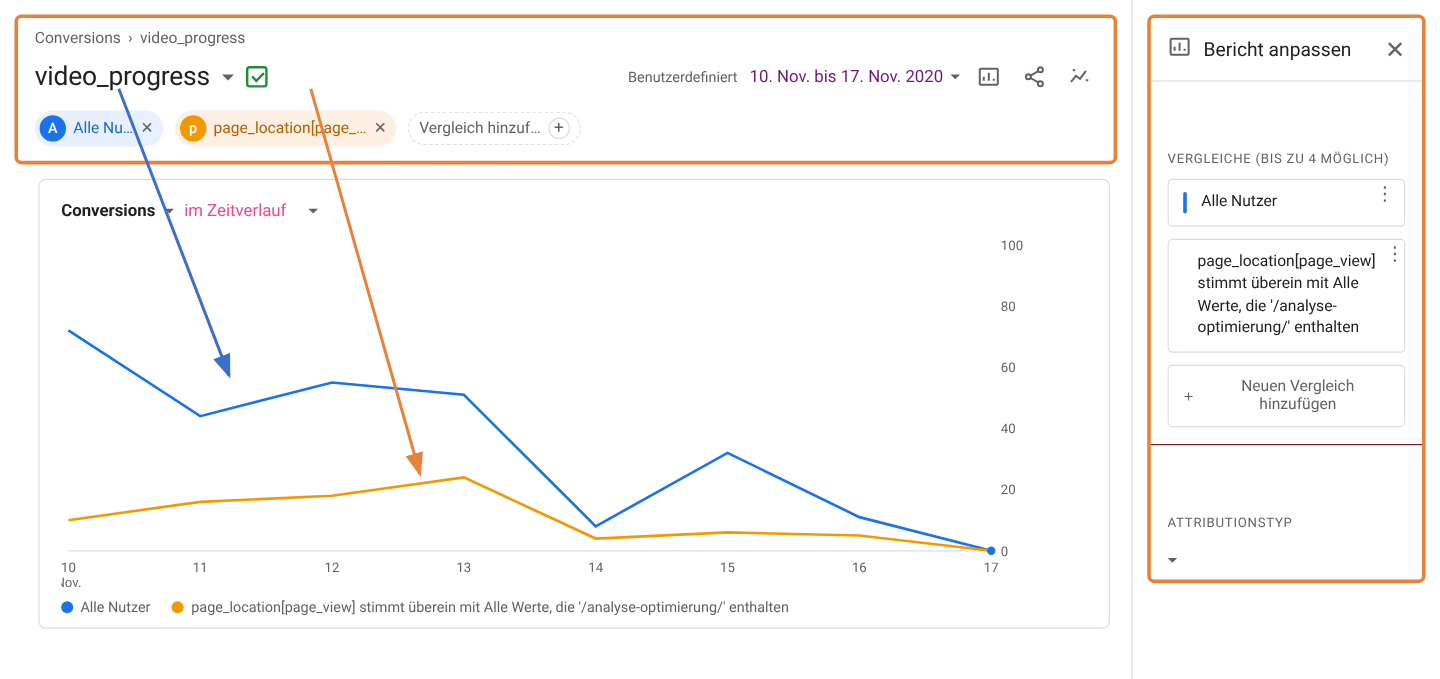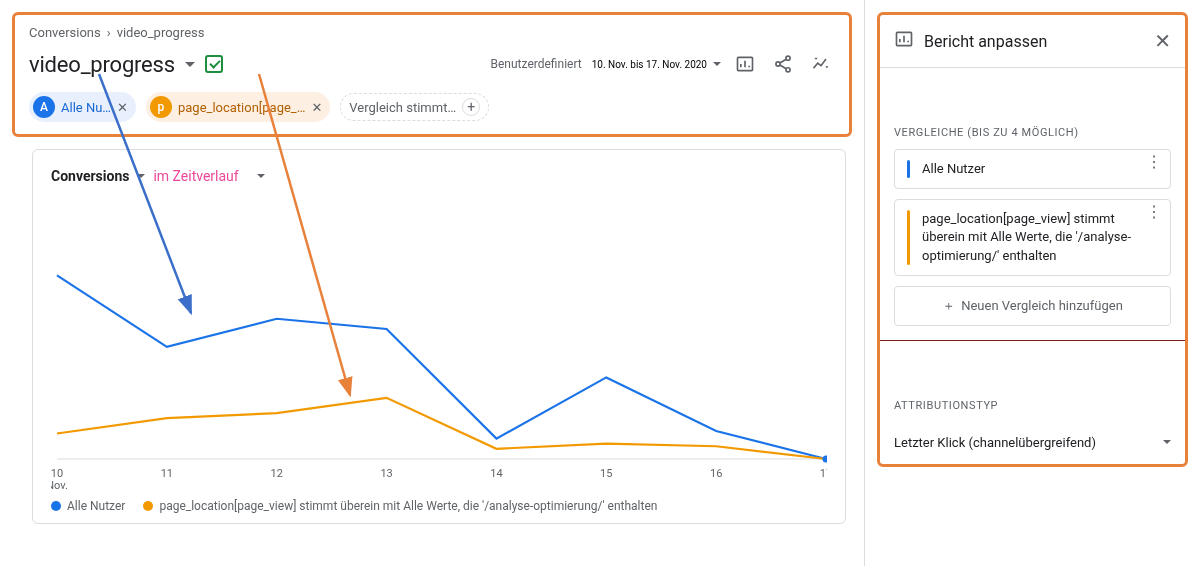--- a/index.html
+++ b/index.html
@@ -1,31 +1,31 @@
 <!DOCTYPE html>
 <html><head>
   <meta charset="utf-8">
   <style>
     * { margin: 0; padding: 0; box-sizing: border-box; font-family: Roboto, Arial, sans-serif; }
     body { background: #fff; display: flex; width: 1200px; height: 566px; }
     .left-panel { flex: 1; padding: 0; overflow: hidden; position: relative; }
-    .right-panel { width: 336px; border-left: 1px solid #dadce0; padding: 0; overflow-y: auto; }
+    .right-panel { width: 257px; border-left: 1px solid #dadce0; padding: 0; overflow-y: auto; }
     .orange-box-left { border: 3px solid #e8813a; border-radius: 6px; margin: 12px; padding: 0; }
     .orange-box-right { border: 3px solid #e8813a; border-radius: 6px; margin: 12px; padding: 0; }
     .breadcrumb { padding: 10px 14px 6px 14px; font-size: 13px; color: #5f6368; display: flex; align-items: center; gap: 6px; }
     .breadcrumb-sep { color: #5f6368; }
     .header-row { display: flex; align-items: center; justify-content: space-between; padding: 4px 14px 10px 14px; }
     .title-group { display: flex; align-items: center; gap: 10px; }
     .title { font-size: 22px; color: #202124; letter-spacing: -0.2px; }
     .title-caret { width: 0; height: 0; border-left: 5px solid transparent; border-right: 5px solid transparent; border-top: 5px solid #5f6368; }
     .verify-badge { display: inline-flex; align-items: center; justify-content: center; width: 18px; height: 18px; border: 2px solid #1e8e3e; border-radius: 3px; position: relative; }
     .verify-badge::after { content: ''; position: absolute; width: 8px; height: 4px; border-left: 2px solid #1e8e3e; border-bottom: 2px solid #1e8e3e; transform: rotate(-45deg); top: 3px; left: 3px; }
     .date-group { display: flex; align-items: center; gap: 10px; font-size: 13px; color: #5f6368; }
     .date-label { font-size: 12px; color: #5f6368; }
-    .date-value { font-size: 10px; color: #000000; display: flex; align-items: center; gap: 6px; }
+    .date-value { font-size: 14px; color: #701a75; display: flex; align-items: center; gap: 6px; }
     .date-caret { width: 0; height: 0; border-left: 4px solid transparent; border-right: 4px solid transparent; border-top: 4px solid #5f6368; }
     .icon-btn { width: 28px; height: 28px; display: inline-flex; align-items: center; justify-content: center; cursor: pointer; color: #5f6368; }
     .chips-row { display: flex; align-items: center; gap: 10px; padding: 4px 14px 12px 14px; }
     .chip { display: inline-flex; align-items: center; gap: 6px; border-radius: 16px; padding: 4px 8px 4px 4px; font-size: 13px; }
     .chip.filled-blue { background: #e8f0fe; color: #1967d2; }
     .chip.filled-orange { background: #feefe3; color: #b06000; }
     .chip.outlined { border: 1px dashed #dadce0; color: #5f6368; padding: 4px 8px; }
     .chip-letter { width: 22px; height: 22px; border-radius: 50%; display: inline-flex; align-items: center; justify-content: center; color: #fff; font-size: 12px; font-weight: 500; }
     .chip-letter.blue { background: #1a73e8; }
     .chip-letter.orange { background: #f29900; }
@@ -110,21 +110,21 @@
         <span class="chip-letter blue">A</span>
         <span>Alle Nu…</span>
         <span class="chip-close">✕</span>
       </span>
       <span class="chip filled-orange">
         <span class="chip-letter orange">p</span>
         <span>page_location[page_…</span>
         <span class="chip-close">✕</span>
       </span>
       <span class="chip outlined">
-        <span>Vergleich stimmt…</span>
+        <span>Vergleich hinzuf…</span>
         <span class="chip-plus">+</span>
       </span>
     </div>
   </div>
 
   <div class="chart-card">
     <div class="chart-header">
       <b>Conversions</b>
       <span class="small-caret"></span>
       <span class="dim">
@@ -209,17 +209,16 @@
       </div>
       <div class="add-compare">
         <span>＋</span>
         <span>Neuen Vergleich hinzufügen</span>
       </div>
     </div>
     <div class="section" style="border-top:1px solid #7f1d1d;">
       <div class="section-label">ATTRIBUTIONSTYP</div>
     </div>
     <div class="dropdown-row" style="margin-top:-10px;">
-      <span>Letzter Klick (channelübergreifend)</span>
       <span class="small-caret"></span>
     </div>
   </div>
 </div>
 
 </body></html>

